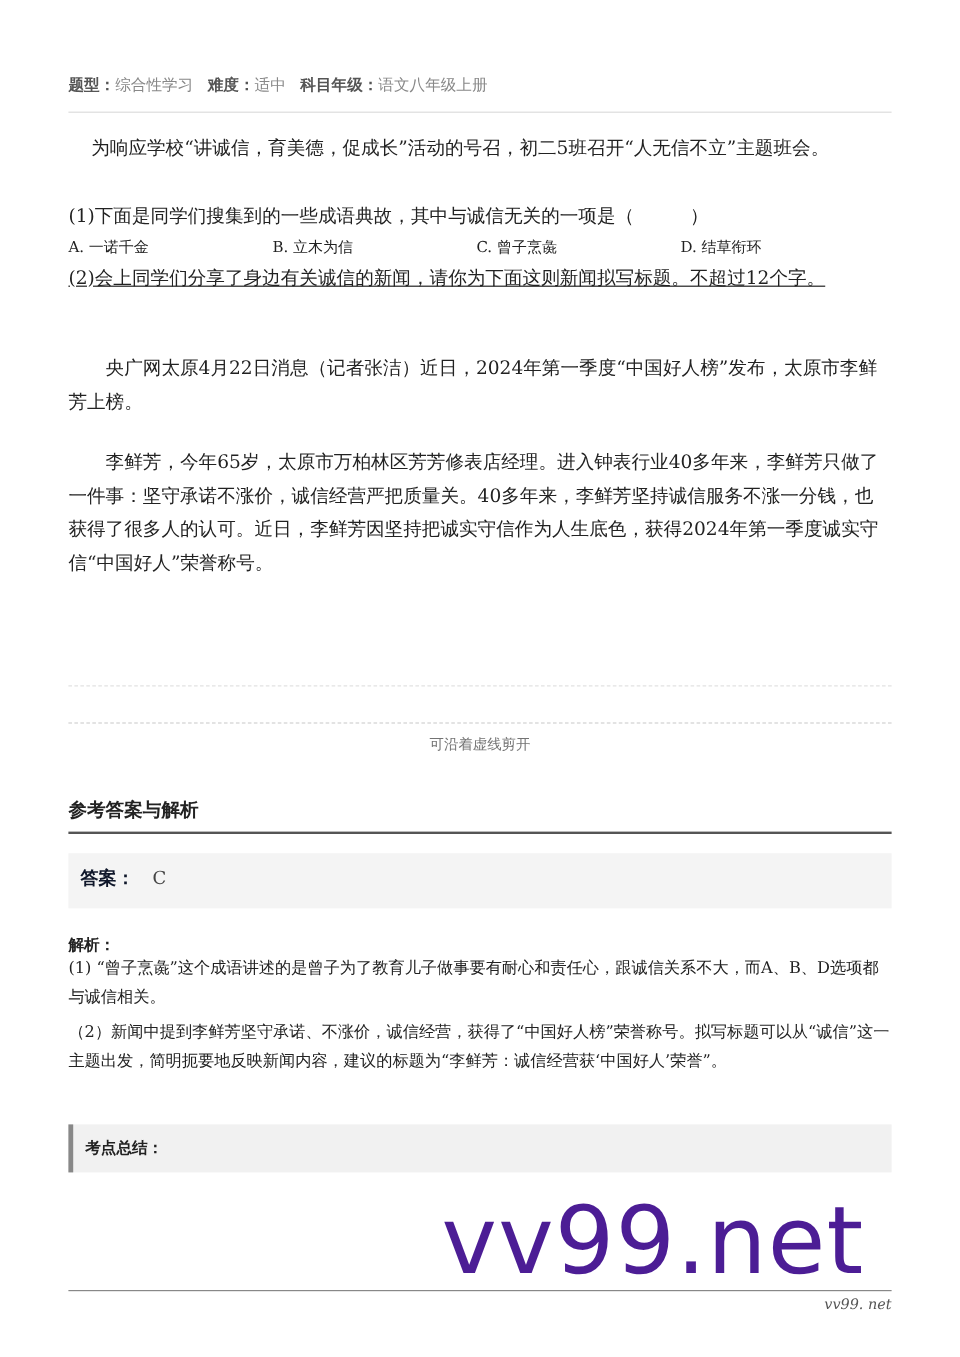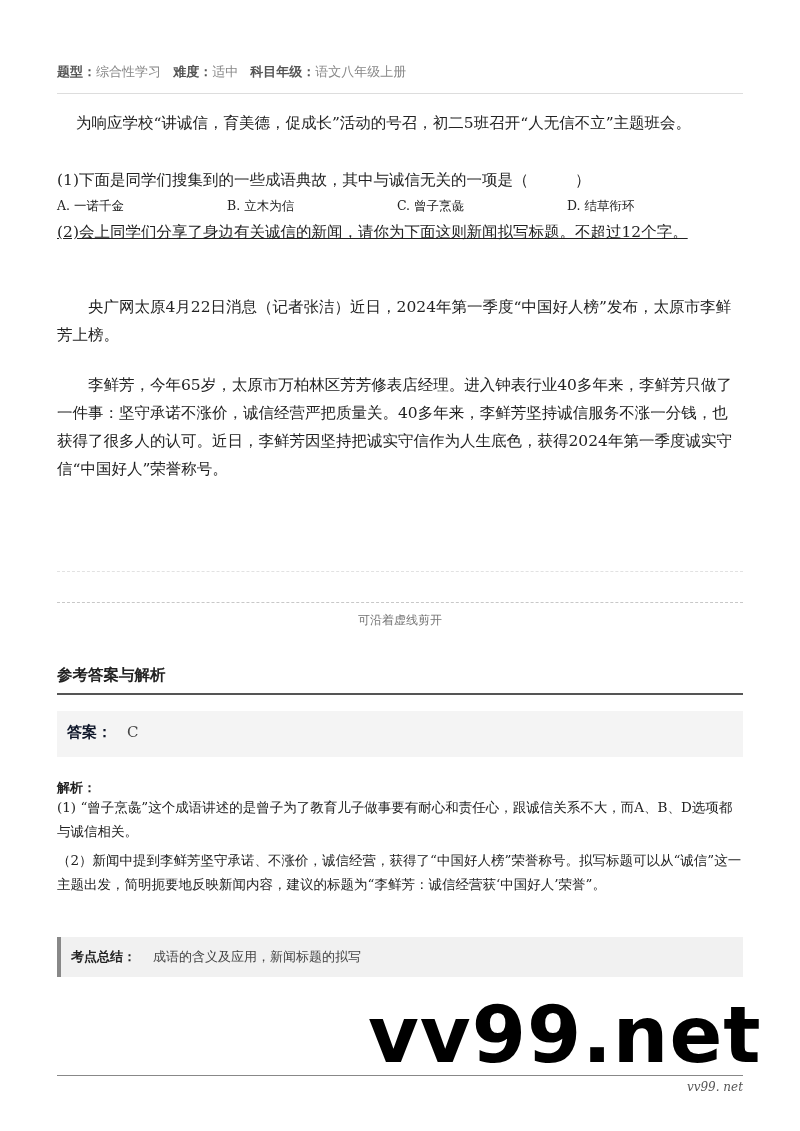--- a/index.html
+++ b/index.html
@@ -81,21 +81,21 @@
     }
     .summary .lbl {
       position: absolute; left: 10px; top: 11px; font-size: 13px; font-weight: bold;
       font-family: "DejaVu Sans", "Liberation Sans", sans-serif; color: #222;
     }
     .summary .val {
       position: absolute; left: 92px; top: 11px; font-size: 13px; color: #444;
     }
     .watermark {
       position: absolute; left: 368px; top: 990px;
-      font-size: 78px; font-weight: bold; color: #000000; letter-spacing: 1px;
+      font-size: 78px; font-weight: normal; color: #4c1d95; letter-spacing: 1px;
       font-family: "DejaVu Sans", "Liberation Sans", sans-serif;
     }
     .foot-rule {
       position: absolute; left: 57px; top: 1075px; width: 686px;
       border-top: 1px solid #888;
     }
     .foot-site {
       position: absolute; right: 57px; top: 1080px;
       font-size: 12px; font-style: italic; color: #555;
     }
@@ -133,18 +133,17 @@
   <span class="lbl">答案：</span>
   <span class="val">C</span>
 </div>
 
 <div class="analysis-label">解析：</div>
 <div class="analysis a1">(1) “曾子烹彘”这个成语讲述的是曾子为了教育儿子做事要有耐心和责任心，跟诚信关系不大，而A、B、D选项都与诚信相关。</div>
 <div class="analysis a2">（2）新闻中提到李鲜芳坚守承诺、不涨价，诚信经营，获得了“中国好人榜”荣誉称号。拟写标题可以从“诚信”这一主题出发，简明扼要地反映新闻内容，建议的标题为“李鲜芳：诚信经营获‘中国好人’荣誉”。</div>
 
 <div class="summary">
   <span class="lbl">考点总结：</span>
-  <span class="val">成语的含义及应用，新闻标题的拟写</span>
 </div>
 
 <div class="watermark">vv99.net</div>
 <div class="foot-rule"></div>
 <div class="foot-site">vv99. net</div>
 
 </body></html>

